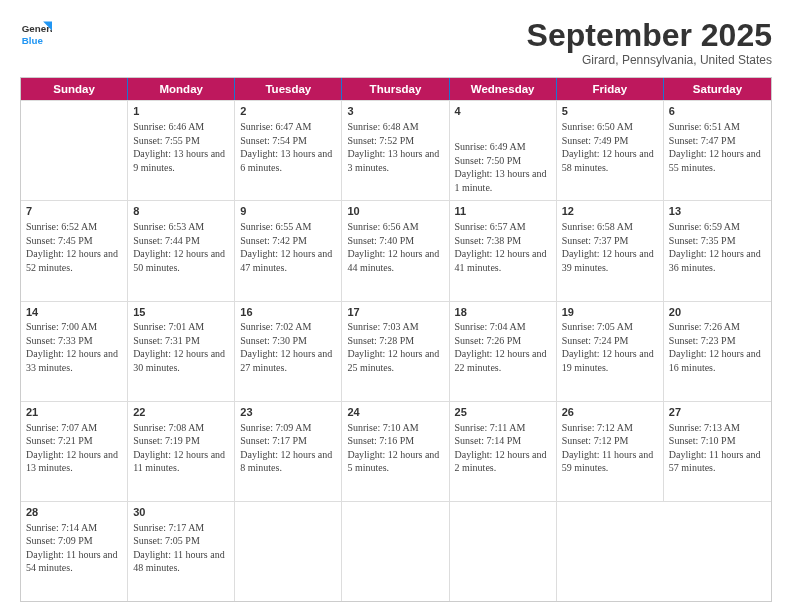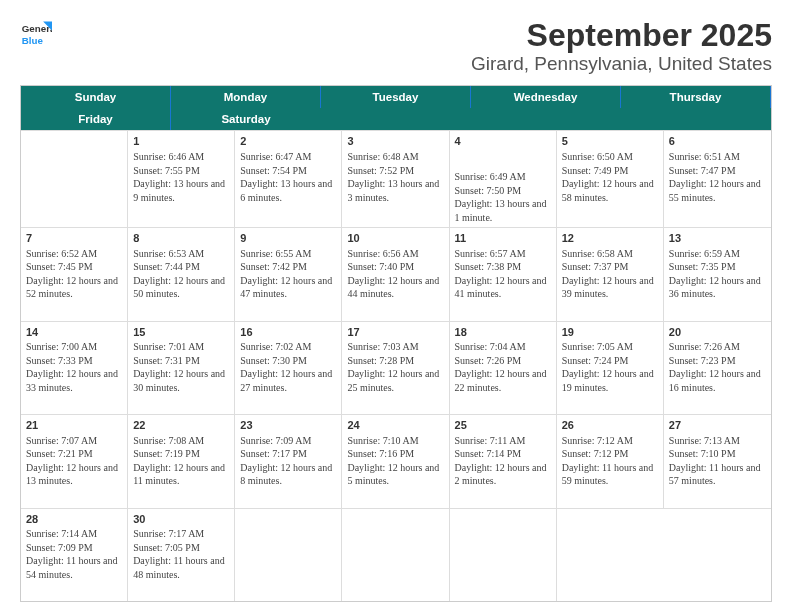--- a/index.html
+++ b/index.html
@@ -36,33 +36,33 @@
       text-align: right;
       margin-left: 24px;
     }
     .month-title {
       font-size: 32px;
       font-weight: bold;
       color: #333;
       line-height: 1.1;
     }
     .location {
-      font-size: 19px;
+      font-size: 12px;
       color: #555;
     }
     .calendar {
       flex: 1;
       display: flex;
       flex-direction: column;
       border: 1px solid #ccc;
     }
     .cal-header {
       display: grid;
-      grid-template-columns: repeat(5, 1fr);
-      background: #0f766e;
+      grid-template-columns: repeat(7, 1fr);
+      background: #be185d;
     }
     .cal-header-cell {
       color: #fff;
       font-size: 11.5px;
       font-weight: bold;
       text-align: center;
       padding: 5px 2px;
       border-right: 1px solid #1976d2;
     }
     .cal-header-cell:last-child { border-right: none; }
@@ -117,22 +117,22 @@
       <div class="month-title">September 2025</div>
       <div class="location">Girard, Pennsylvania, United States</div>
     </div>
   </div>
 
   <div class="calendar">
     <div class="cal-header">
       <div class="cal-header-cell">Sunday</div>
       <div class="cal-header-cell">Monday</div>
       <div class="cal-header-cell">Tuesday</div>
+      <div class="cal-header-cell">Thursday</div>
       <div class="cal-header-cell">Wednesday</div>
-      <div class="cal-header-cell">Thursday</div>
       <div class="cal-header-cell">Friday</div>
       <div class="cal-header-cell">Saturday</div>
     </div>
     <div class="cal-body" id="cal-body">
     <div class="cal-row">
           <div class="cal-cell empty"></div>
           <div class="cal-cell">
             <div class="day-num">1</div>
             <div class="cell-text" style="white-space: pre-line;">Sunrise: 6:46 AM
 Sunset: 7:55 PM

